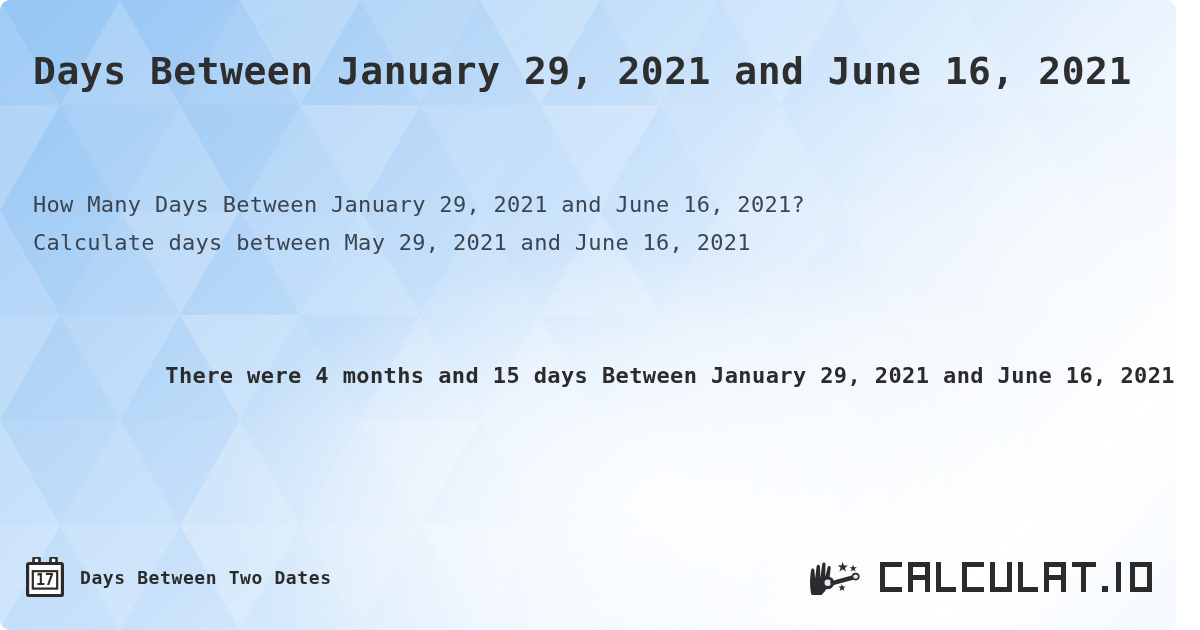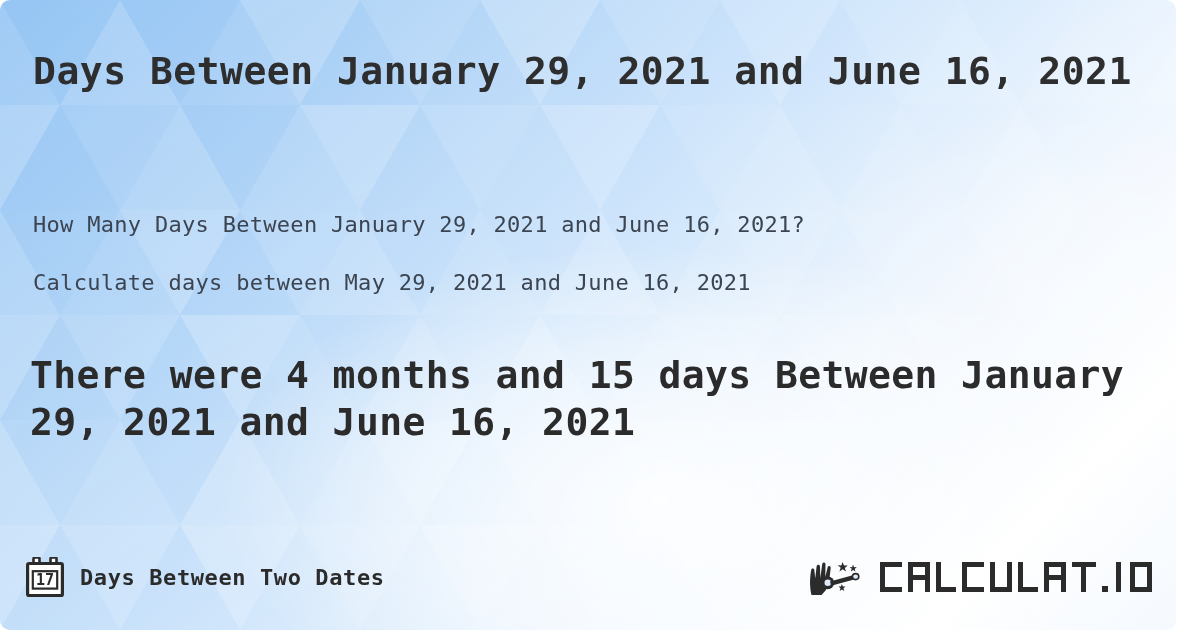--- a/index.html
+++ b/index.html
@@ -67,36 +67,36 @@
     top: 186px;
     width: 1140px;
   }
   .subdesc-line {
     font-size: 22px;
     line-height: 38px;
     font-weight: normal;
     letter-spacing: 0.3px;
     color: #3b4450;
     white-space: pre;
-    margin-top: 20px;
   }
 
   
   .result {
     position: absolute;
     left: 30px;
     top: 352px;
     width: 1145px;
     margin: 0;
-    font-size: 38px;
+    font-size: 22px;
     line-height: 47px;
     font-weight: bold;
     letter-spacing: 0.4px;
     color: #2b2b2b;
     white-space: pre-wrap;
+    text-align: right;
   }
 
   
   .footer {
     position: absolute;
     left: 0;
     top: 548px;
     width: 1200px;
     height: 58px;
     display: flex;
@@ -112,21 +112,21 @@
     gap: 16px;
     justify-content: center;
   }
   .cal-icon {
     width: 38px;
     height: 40px;
     flex: 0 0 auto;
     display: block;
   }
   .footer-label {
-    font-size: 22px;
+    font-size: 18px;
     font-weight: bold;
     letter-spacing: 0.6px;
     color: #2b2b2b;
     white-space: pre;
   }
 
   .footer-right {
     display: flex;
     align-items: center;
     gap: 8px;

